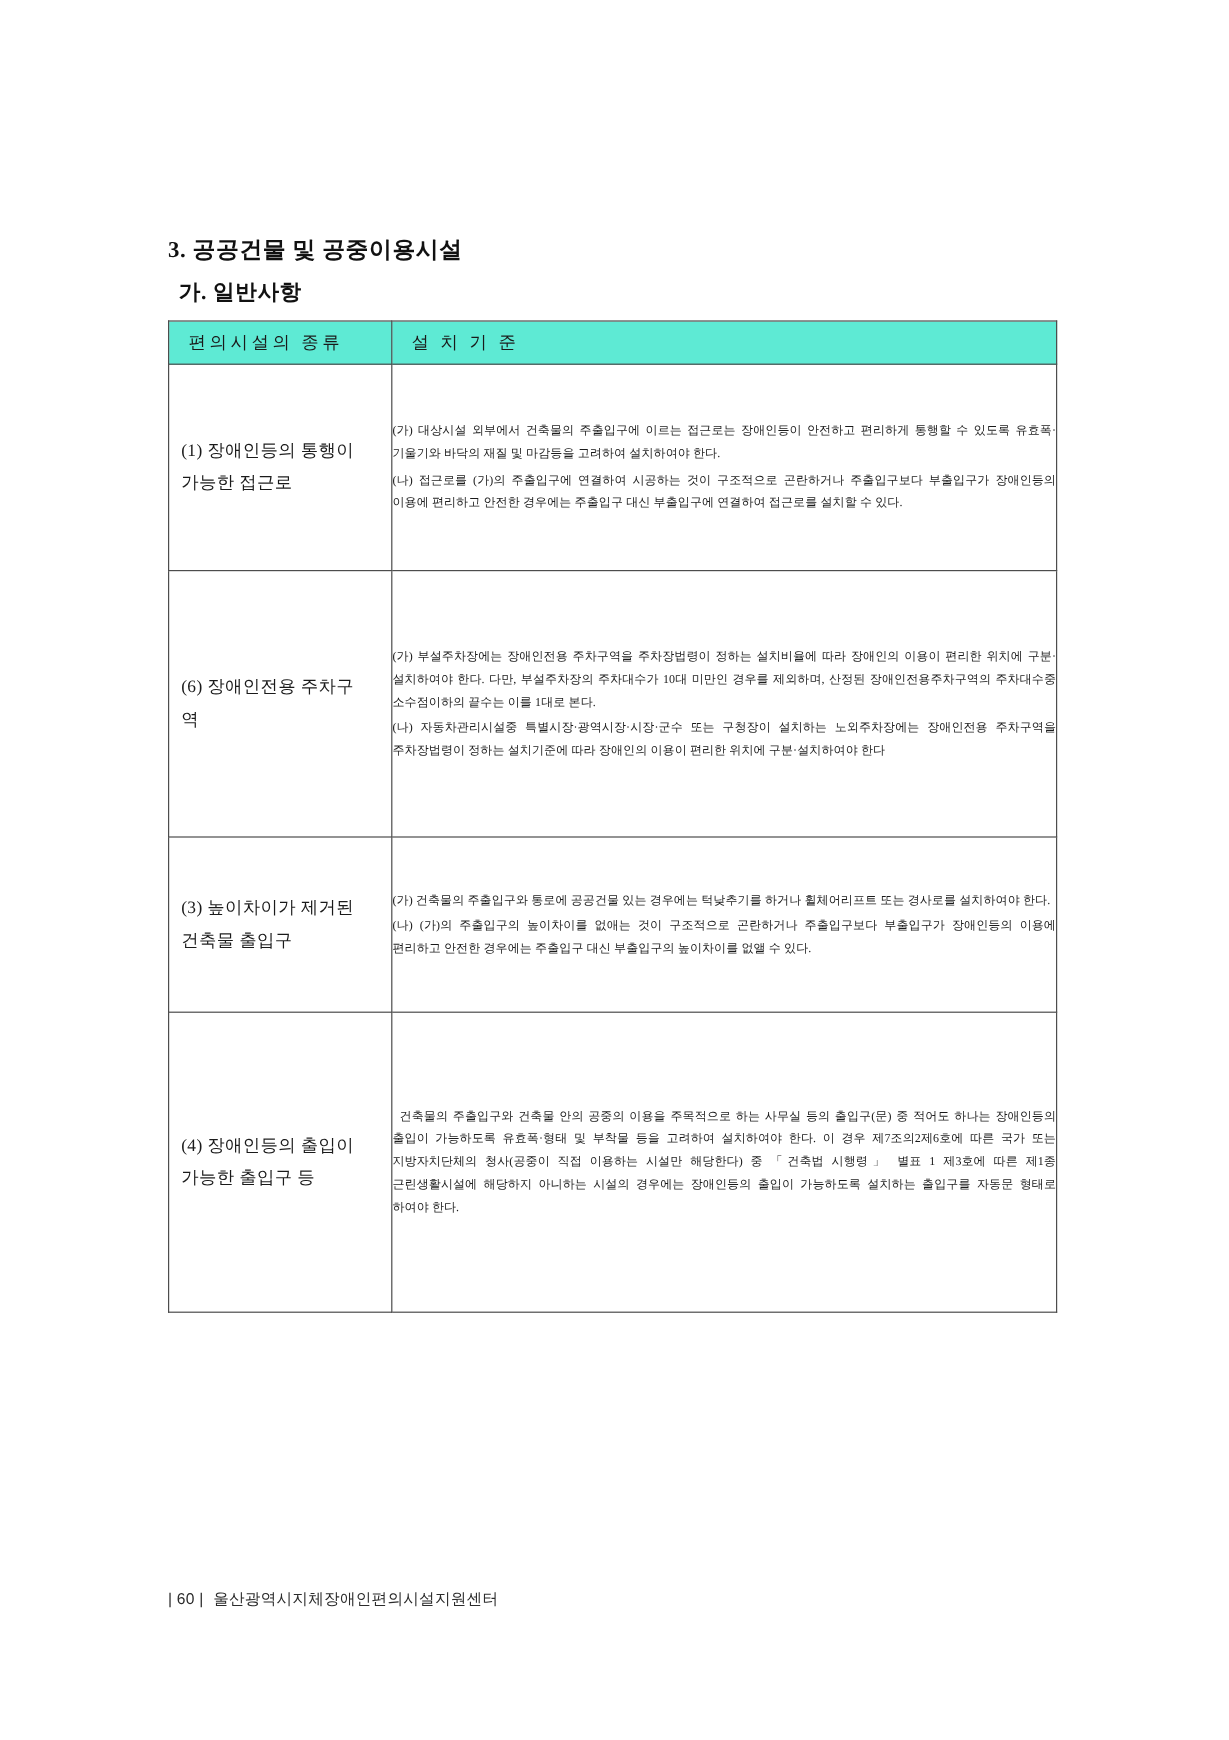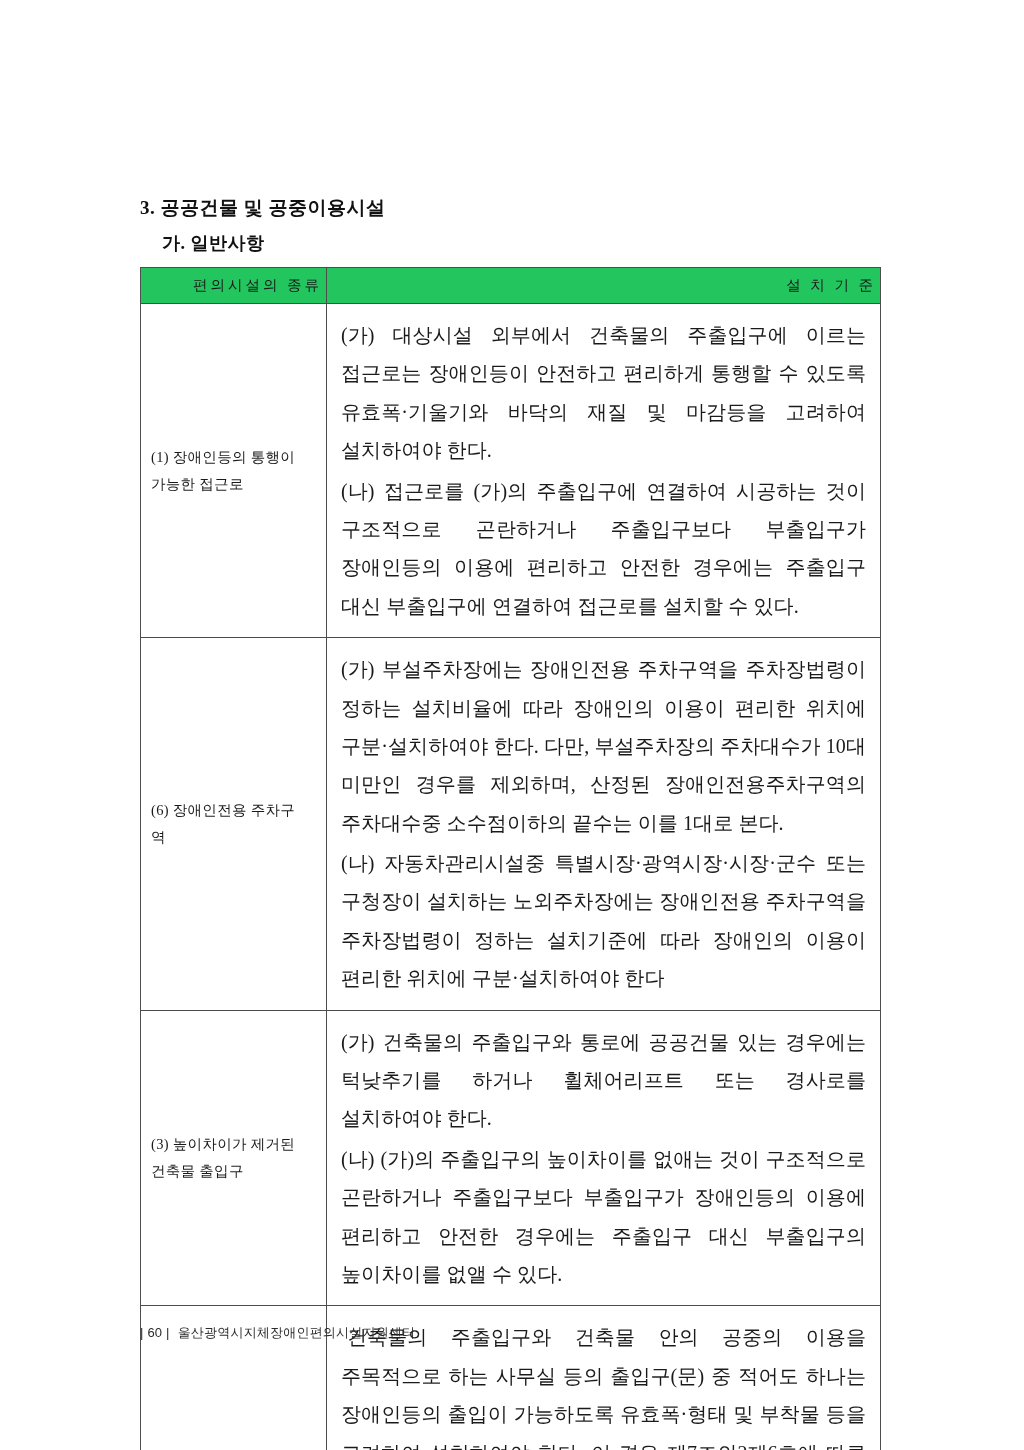--- a/index.html
+++ b/index.html
@@ -28,57 +28,57 @@
     font-size: 19px;
     font-weight: bold;
     letter-spacing: 0.5px;
     margin: 0 0 10px 0;
     color: #111;
   }
   .heading-2 {
     font-size: 18px;
     font-weight: bold;
     letter-spacing: 0.5px;
-    margin: 0 0 12px 22px;
+    margin: 0 0 12px 9px;
     color: #111;
   }
   table.facility-table {
     border-collapse: collapse;
     width: 740px;
     margin: 0 auto 0 0;
     table-layout: fixed;
   }
   table.facility-table th,
   table.facility-table td {
     border: 1px solid #4d4d4d;
     vertical-align: middle;
   }
   table.facility-table thead th {
-    background: #22c55e;
+    background: #5eead4;
     font-weight: normal;
     font-size: 14.5px;
     letter-spacing: 3px;
-    padding: 8px 4px;
-    text-align: right;
+    padding: 8px 16px;
+    text-align: left;
   }
   col.c-type { width: 186px; }
   col.c-std  { width: 554px; }
 
   td.type-cell {
     text-align: left;
     font-size: 14.5px;
     line-height: 1.85;
     padding: 10px 10px;
     letter-spacing: 0.3px;
   }
   td.std-cell {
     text-align: justify;
-    font-size: 20px;
+    font-size: 10px;
     line-height: 1.92;
-    padding: 12px 14px;
+    padding: 12px 0;
     letter-spacing: 0.1px;
     word-break: keep-all;
   }
   td.std-cell p {
     margin: 0;
     text-indent: 0;
   }
   td.std-cell p + p {
     margin-top: 2px;
   }

